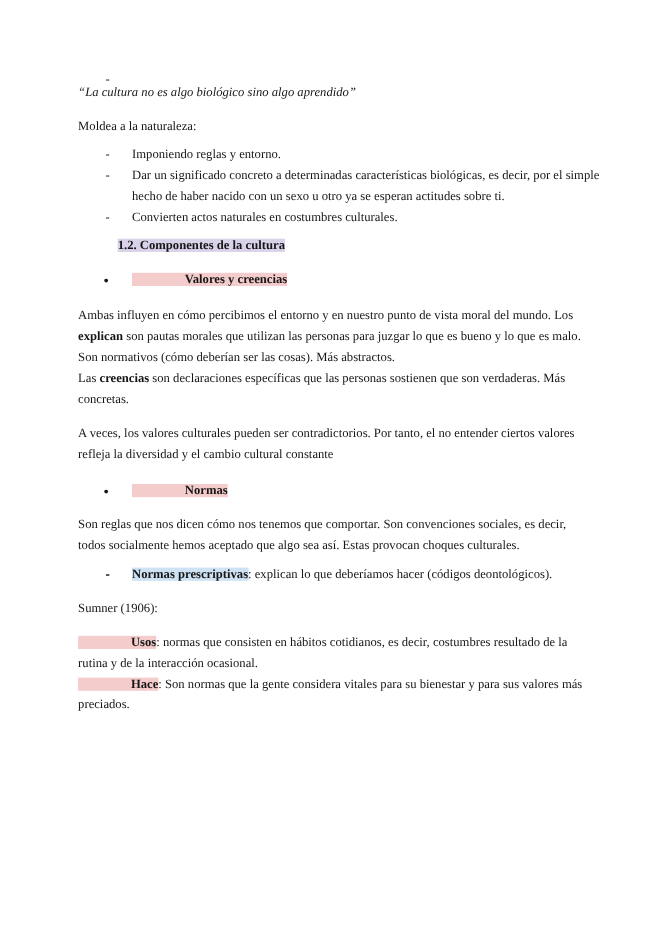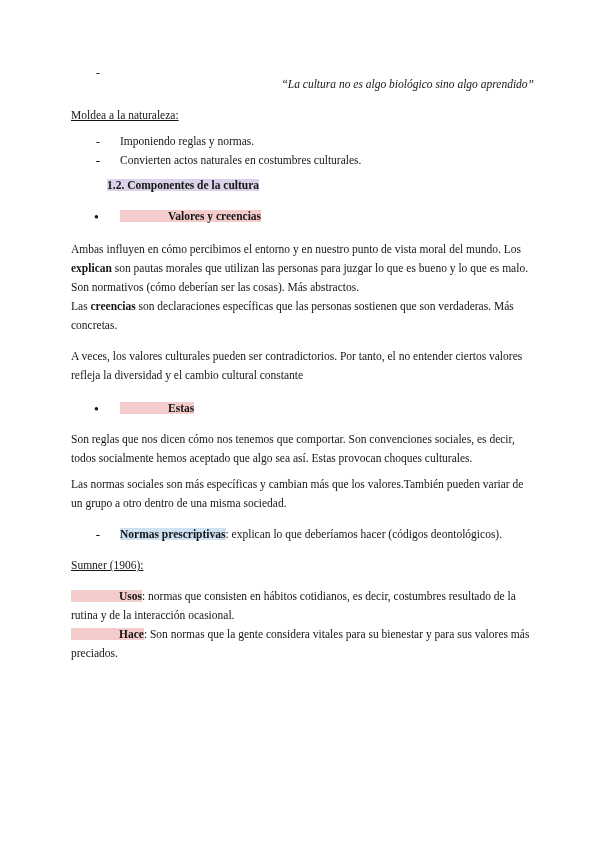--- a/index.html
+++ b/index.html
@@ -14,22 +14,22 @@
     color:#161616;
     padding:63px 66px 0 71px;
     overflow:hidden;
   }
   p,div{margin:0;}
   .b6{margin-bottom:6px;}
   .b7{margin-bottom:7px;}
   .b12{margin-bottom:12px;}
   .b14{margin-bottom:14px;}
   .bold{font-weight:bold;}
-  .underlined{text-decoration:underline;}
-  .quote{text-align:right;font-style:italic;}
+  .underlined{}
+  .quote{text-align:left;font-style:italic;}
   .dash-item{position:relative;padding-left:49px;margin-right:-28px;}
   .dash-item > .marker{position:absolute;left:25px;top:0;}
   .bullet-item{position:relative;padding-left:49px;}
   .bullet-item > .bullet{position:absolute;left:23px;top:0;font-size:8px;line-height:19px;}
   .section-heading{margin-left:36px;font-weight:bold;}
   .hl-purple{background:var(--hl-purple,#d9d2e9);}
   .hl-pink{background:var(--hl-pink,#f4cccc);padding-left:48px;}
   .hl-blue{background:var(--hl-blue,#cfe2f3);}
 </style>
 </head>
@@ -43,24 +43,25 @@
 
   <div class="quote b12">“La cultura no es algo biológico sino algo aprendido”</div>
 
   <div class="b7">
     <span class="underlined">Moldea a la naturaleza:</span>
   </div>
 
   <div class="b6">
     <div class="dash-item">
       <span class="marker">-</span>
-      <span>Imponiendo reglas y normas.</span>
+      <span>Imponiendo reglas y entorno.</span>
     </div>
     <div class="dash-item">
       <span class="marker">-</span>
+      <span>Dar un significado concreto a determinadas características biológicas, es decir, por el simple hecho de haber nacido con un sexo u otro ya se esperan actitudes sobre ti.</span>
     </div>
     <div class="dash-item">
       <span class="marker">-</span>
       <span>Convierten actos naturales en costumbres culturales.</span>
     </div>
   </div>
 
   <div class="section-heading b12">
     <span class="hl-purple">1.2. Componentes de la cultura</span>
   </div>
@@ -70,26 +71,25 @@
     <span class="hl-pink bold">Valores y creencias</span>
   </div>
 
   <p class="b12"><span>Ambas influyen en cómo percibimos el entorno y en nuestro punto de vista moral del mundo. Los </span><b>explican</b><span> son pautas morales que utilizan las personas para juzgar lo que es bueno y lo que es malo. Son normativos (cómo deberían ser las cosas). Más abstractos.</span><br>
   <span>Las </span><b>creencias</b><span> son declaraciones específicas que las personas sostienen que son verdaderas. Más concretas.</span></p>
 
   <p class="b14">A veces, los valores culturales pueden ser contradictorios. Por tanto, el no entender ciertos valores refleja la diversidad y el cambio cultural constante</p>
 
   <div class="bullet-item b12">
     <span class="bullet">●</span>
-    <span class="hl-pink bold">Estas</span>
+    <span class="hl-pink bold">Normas</span>
   </div>
 
   <p class="b7">Son reglas que nos dicen cómo nos tenemos que comportar. Son convenciones sociales, es decir, todos socialmente hemos aceptado que algo sea así. Estas provocan choques culturales.</p>
 
-  <p class="b12">Las normas sociales son más específicas y cambian más que los valores.También pueden variar de un grupo a otro dentro de una misma sociedad.</p>
 
   <div class="b12">
     <div class="dash-item">
       <span class="marker">-</span>
     </div>
     <div class="dash-item">
       <span class="marker">-</span>
       <span><b class="hl-blue">Normas prescriptivas</b><span>: explican lo que deberíamos hacer (códigos deontológicos).</span></span>
     </div>
   </div>

